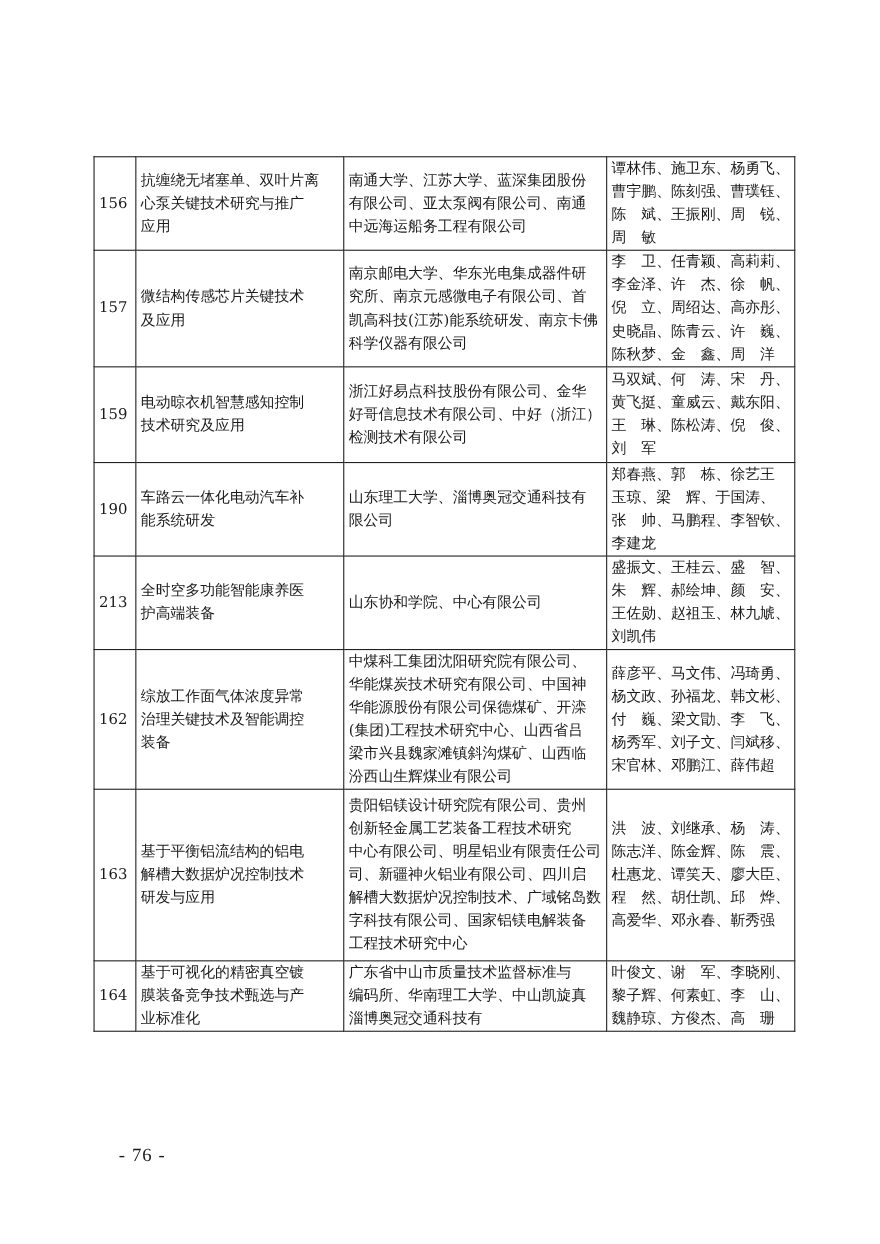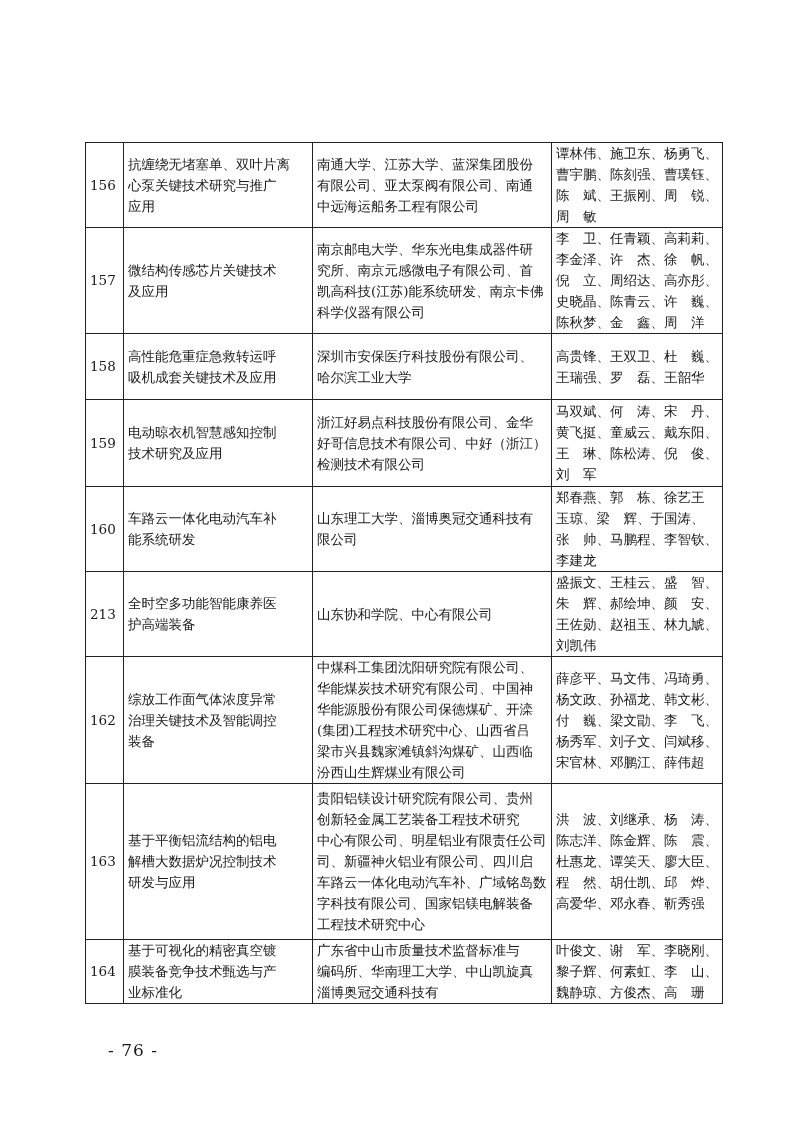--- a/index.html
+++ b/index.html
@@ -7,21 +7,21 @@
          font-family: "DejaVu Serif", "Liberation Serif", serif; color: #1a1a1a; }
   table.awards { position: absolute; left: 85px; top: 142px; width: 638px;
                  border-collapse: collapse; table-layout: fixed; }
   table.awards td { border: 1px solid #222; vertical-align: middle; padding: 0 4px;
                     font-size: 13.5px; line-height: 21px; }
   td.no { text-align: left; width: 29px; padding: 0; }
   td.title { width: 180px; padding-left: 8px; }
   td.org { width: 230px; padding-left: 8px; }
   td.people { padding-left: 5px; padding-right: 2px; margin-left: 44px; }
   .line { display: block; white-space: nowrap; }
-  .page-num { position: absolute; left: 108px; top: 1040px; font-size: 17px; letter-spacing: 1px; }
+  .page-num { position: absolute; left: 108px; top: 1040px; font-size: 17px; letter-spacing: 1px; font-family: Liberation Serif, serif; }
 </style>
 </head>
 <body>
 
 <table class="awards">
   <tbody id="tbody">
       <tr style="height: 84px;">
         <td class="no">156</td>
         <td class="title">
           <span class="line">抗缠绕无堵塞单、双叶片离</span>
@@ -53,55 +53,40 @@
           <span class="line">科学仪器有限公司</span>
         </td>
         <td class="people">
           <span class="line">李　卫、任青颖、高莉莉、</span>
           <span class="line">李金泽、许　杰、徐　帆、</span>
           <span class="line">倪　立、周绍达、高亦彤、</span>
           <span class="line">史晓晶、陈青云、许　巍、</span>
           <span class="line">陈秋梦、金　鑫、周　洋</span>
         </td>
       </tr>
-      <tr style="height: 66px;">
-        <td class="no">158</td>
-        <td class="title">
-          <span class="line">高性能危重症急救转运呼</span>
-          <span class="line">吸机成套关键技术及应用</span>
-        </td>
-        <td class="org">
-          <span class="line">深圳市安保医疗科技股份有限公司、</span>
-          <span class="line">哈尔滨工业大学</span>
-        </td>
-        <td class="people">
-          <span class="line">高贵锋、王双卫、杜　巍、</span>
-          <span class="line">王瑞强、罗　磊、王韶华</span>
-        </td>
-      </tr>
       <tr style="height: 87px;">
         <td class="no">159</td>
         <td class="title">
           <span class="line">电动晾衣机智慧感知控制</span>
           <span class="line">技术研究及应用</span>
         </td>
         <td class="org">
           <span class="line">浙江好易点科技股份有限公司、金华</span>
           <span class="line">好哥信息技术有限公司、中好（浙江）</span>
           <span class="line">检测技术有限公司</span>
         </td>
         <td class="people">
           <span class="line">马双斌、何　涛、宋　丹、</span>
           <span class="line">黄飞挺、童威云、戴东阳、</span>
           <span class="line">王　琳、陈松涛、倪　俊、</span>
           <span class="line">刘　军</span>
         </td>
       </tr>
       <tr style="height: 84px;">
-        <td class="no">160</td>
+        <td class="no">190</td>
         <td class="title">
           <span class="line">车路云一体化电动汽车补</span>
           <span class="line">能系统研发</span>
         </td>
         <td class="org">
           <span class="line">山东理工大学、淄博奥冠交通科技有</span>
           <span class="line">限公司</span>
         </td>
         <td class="people">
           <span class="line">郑春燕、郭　栋、徐艺王</span>
@@ -154,21 +139,21 @@
         <td class="title">
           <span class="line">基于平衡铝流结构的铝电</span>
           <span class="line">解槽大数据炉况控制技术</span>
           <span class="line">研发与应用</span>
         </td>
         <td class="org">
           <span class="line">贵阳铝镁设计研究院有限公司、贵州</span>
           <span class="line">创新轻金属工艺装备工程技术研究</span>
           <span class="line">中心有限公司、明星铝业有限责任公司</span>
           <span class="line">司、新疆神火铝业有限公司、四川启</span>
-          <span class="line">车路云一体化电动汽车补、广域铭岛数</span>
+          <span class="line">解槽大数据炉况控制技术、广域铭岛数</span>
           <span class="line">字科技有限公司、国家铝镁电解装备</span>
           <span class="line">工程技术研究中心</span>
         </td>
         <td class="people">
           <span class="line">洪　波、刘继承、杨　涛、</span>
           <span class="line">陈志洋、陈金辉、陈　震、</span>
           <span class="line">杜惠龙、谭笑天、廖大臣、</span>
           <span class="line">程　然、胡仕凯、邱　烨、</span>
           <span class="line">高爱华、邓永春、靳秀强</span>
         </td>

